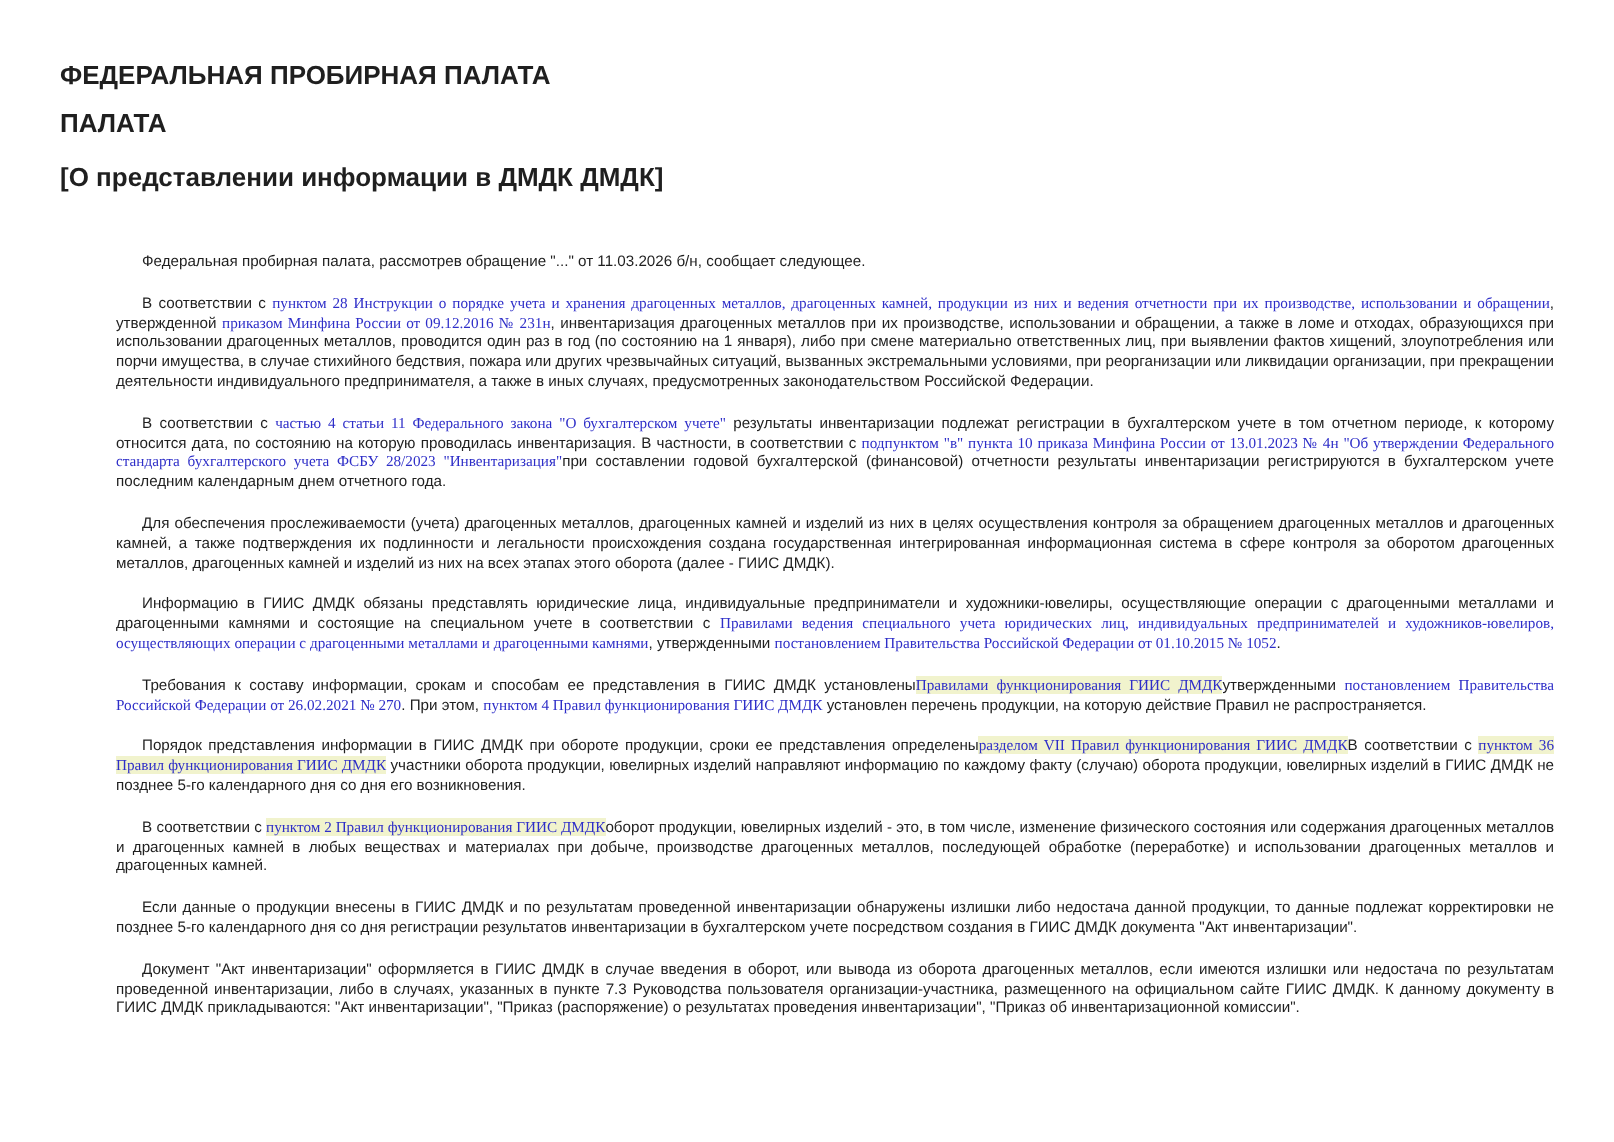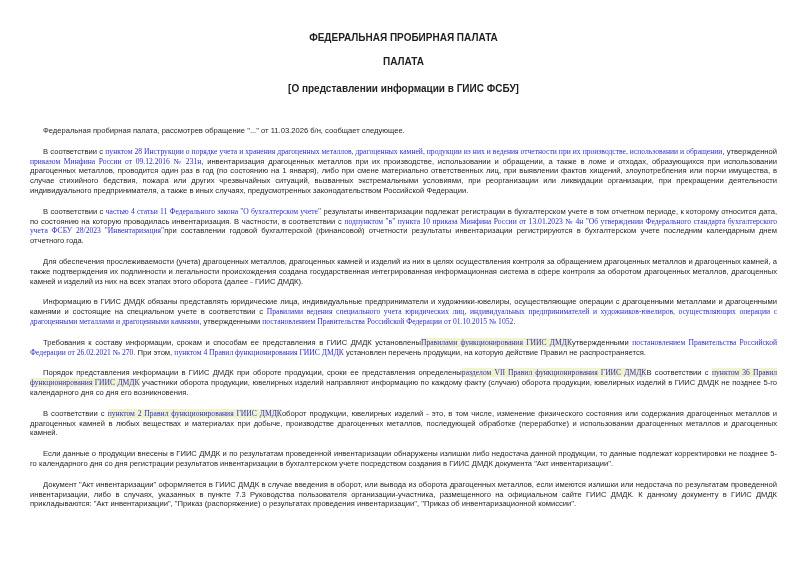--- a/index.html
+++ b/index.html
@@ -15,35 +15,36 @@
     color: var(--text, #1f1f1f);
   }
   .doc {
     box-sizing: border-box;
     width: 807px;
     height: 571px;
     padding: 33px 30px 0 30px;
     background: #ffffff;
   }
   .hdr {
-    text-align: center;
+    text-align: left;
     font-weight: bold;
-    font-size: 10px;
+    font-size: 13px;
     line-height: 10px;
     color: var(--text, #1f1f1f);
   }
   .h-org { margin: 0; }
   .h-type { margin-top: 14px; }
   .h-date { margin-top: 14px; }
   .h-subj { margin-top: 17px; }
   .doc-body {
     margin-top: 32px;
     font-size: 7.6px;
     line-height: 9.8px;
     text-align: justify;
+    margin-left: 28px;
   }
   .doc-body p.para {
     margin: 0 0 11px 0;
     text-indent: 13px;
   }
   .lnk {
     color: var(--link, #2e2ec8);
     cursor: pointer;
     font-family: Liberation Serif, serif;
   }
@@ -51,21 +52,21 @@
     background: var(--hl, #f1f3cd);
   }
 </style>
 </head>
 <body style="--text: #1f1f1f; --link: #2e2ec8; --hl: #f1f3cd; background: rgb(255, 255, 255);">
 
 <div class="doc">
   <div class="hdr">
     <div class="h-org">ФЕДЕРАЛЬНАЯ ПРОБИРНАЯ ПАЛАТА</div>
     <div class="h-type">ПАЛАТА</div>
-    <div class="h-subj">[О представлении информации в ГИИС ФСБУ]</div>
+    <div class="h-subj">[О представлении информации в ДМДК ДМДК]</div>
   </div>
   <div class="doc-body">
       <p class="para"><span>Федеральная пробирная палата, рассмотрев обращение "..." от 11.03.2026 б/н, сообщает следующее.</span></p>
       <p class="para"><span>В соответствии с </span><span class="lnk">пунктом 28 Инструкции о порядке учета и хранения драгоценных металлов, драгоценных камней, продукции из них и ведения отчетности при их производстве, использовании и обращении</span><span>, утвержденной </span><span class="lnk">приказом Минфина России от 09.12.2016 № 231н</span><span>, инвентаризация драгоценных металлов при их производстве, использовании и обращении, а также в ломе и отходах, образующихся при использовании драгоценных металлов, проводится один раз в год (по состоянию на 1 января), либо при смене материально ответственных лиц, при выявлении фактов хищений, злоупотребления или порчи имущества, в случае стихийного бедствия, пожара или других чрезвычайных ситуаций, вызванных экстремальными условиями, при реорганизации или ликвидации организации, при прекращении деятельности индивидуального предпринимателя, а также в иных случаях, предусмотренных законодательством Российской Федерации.</span></p>
       <p class="para"><span>В соответствии с </span><span class="lnk">частью 4 статьи 11 Федерального закона "О бухгалтерском учете"</span><span> результаты инвентаризации подлежат регистрации в бухгалтерском учете в том отчетном периоде, к которому относится дата, по состоянию на которую проводилась инвентаризация. В частности, в соответствии с </span><span class="lnk">подпунктом "в" пункта 10 приказа Минфина России от 13.01.2023 № 4н "Об утверждении Федерального стандарта бухгалтерского учета ФСБУ 28/2023 "Инвентаризация"</span><span>при составлении годовой бухгалтерской (финансовой) отчетности результаты инвентаризации регистрируются в бухгалтерском учете последним календарным днем отчетного года.</span></p>
       <p class="para"><span>Для обеспечения прослеживаемости (учета) драгоценных металлов, драгоценных камней и изделий из них в целях осуществления контроля за обращением драгоценных металлов и драгоценных камней, а также подтверждения их подлинности и легальности происхождения создана государственная интегрированная информационная система в сфере контроля за оборотом драгоценных металлов, драгоценных камней и изделий из них на всех этапах этого оборота (далее - ГИИС ДМДК).</span></p>
       <p class="para"><span>Информацию в ГИИС ДМДК обязаны представлять юридические лица, индивидуальные предприниматели и художники-ювелиры, осуществляющие операции с драгоценными металлами и драгоценными камнями и состоящие на специальном учете в соответствии с </span><span class="lnk">Правилами ведения специального учета юридических лиц, индивидуальных предпринимателей и художников-ювелиров, осуществляющих операции с драгоценными металлами и драгоценными камнями</span><span>, утвержденными </span><span class="lnk">постановлением Правительства Российской Федерации от 01.10.2015 № 1052</span><span>.</span></p>
       <p class="para"><span>Требования к составу информации, срокам и способам ее представления в ГИИС ДМДК установлены</span><span class="lnk hl">Правилами функционирования ГИИС ДМДК</span><span>утвержденными </span><span class="lnk">постановлением Правительства Российской Федерации от 26.02.2021 № 270</span><span>. При этом, </span><span class="lnk">пунктом 4 Правил функционирования ГИИС ДМДК</span><span> установлен перечень продукции, на которую действие Правил не распространяется.</span></p>
       <p class="para"><span>Порядок представления информации в ГИИС ДМДК при обороте продукции, сроки ее представления определены</span><span class="lnk hl">разделом VII Правил функционирования ГИИС ДМДК</span><span>В соответствии с </span><span class="lnk hl">пунктом 36 Правил функционирования ГИИС ДМДК</span><span> участники оборота продукции, ювелирных изделий направляют информацию по каждому факту (случаю) оборота продукции, ювелирных изделий в ГИИС ДМДК не позднее 5-го календарного дня со дня его возникновения.</span></p>
       <p class="para"><span>В соответствии с </span><span class="lnk hl">пунктом 2 Правил функционирования ГИИС ДМДК</span><span>оборот продукции, ювелирных изделий - это, в том числе, изменение физического состояния или содержания драгоценных металлов и драгоценных камней в любых веществах и материалах при добыче, производстве драгоценных металлов, последующей обработке (переработке) и использовании драгоценных металлов и драгоценных камней.</span></p>

